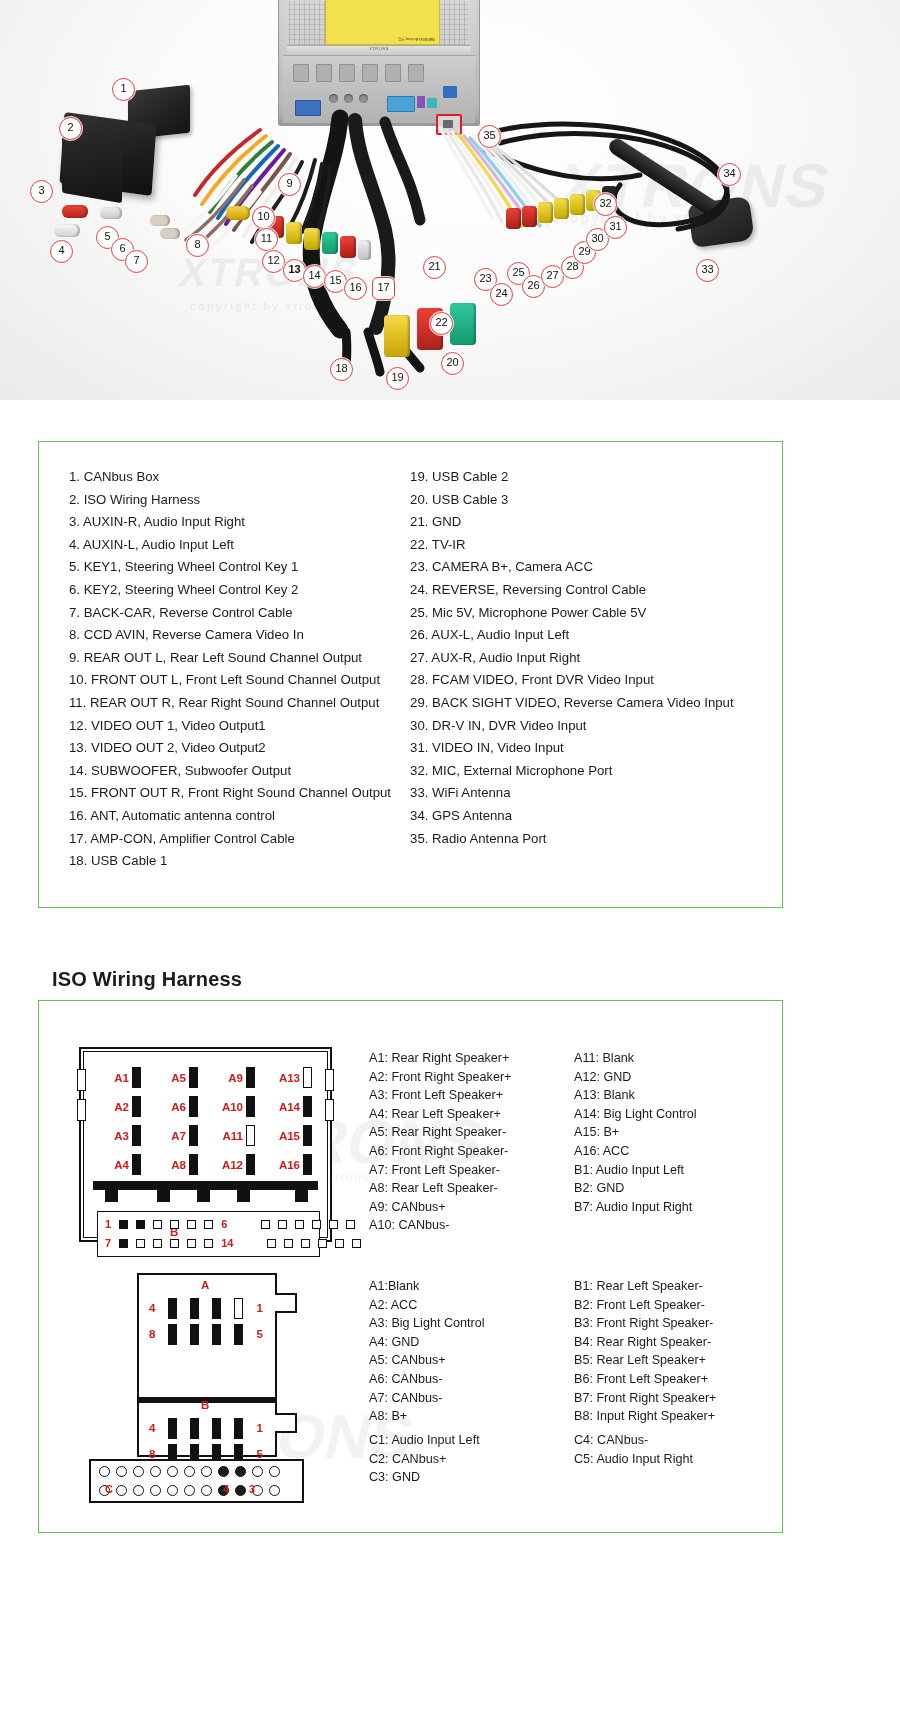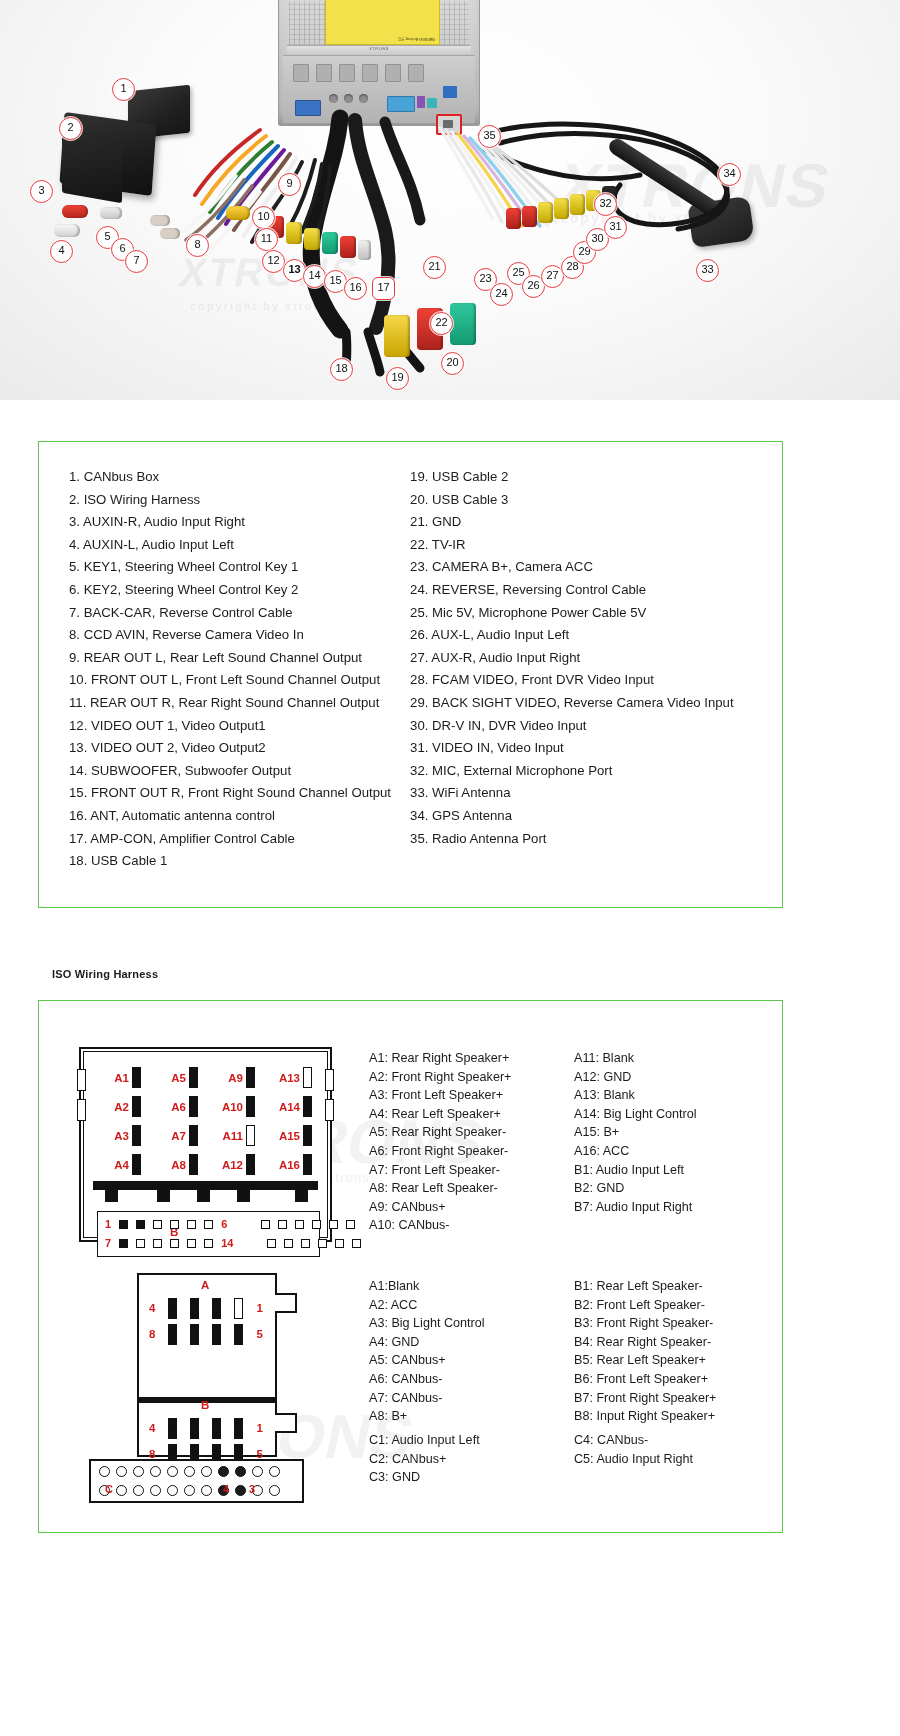--- a/index.html
+++ b/index.html
@@ -133,21 +133,21 @@
   .legend-col.left{width:358px;}
   .legend-col.right{width:387px;padding-left:14px;}
   .legend-item{
     font-size:13.2px;line-height:22.6px;color:#1c1c1c;
     white-space:nowrap;font-family:"Liberation Sans", sans-serif;
   }
 
   
   .iso-title{
     position:absolute;left:52px;top:968px;
-    font-size:11px;font-weight:bold;color:#1c1c1c;letter-spacing:.2px;
+    font-size:20px;font-weight:bold;color:#1c1c1c;letter-spacing:.2px;
   }
   .iso-box{
     position:absolute;left:38px;top:1000px;width:745px;height:533px;
     border:1.5px solid #5cc94a;background:#fff;box-sizing:border-box;
     overflow:hidden;
   }
   .iso-wm{
     position:absolute;color:rgba(0,0,0,.05);font-weight:bold;
     pointer-events:none;user-select:none;
   }

